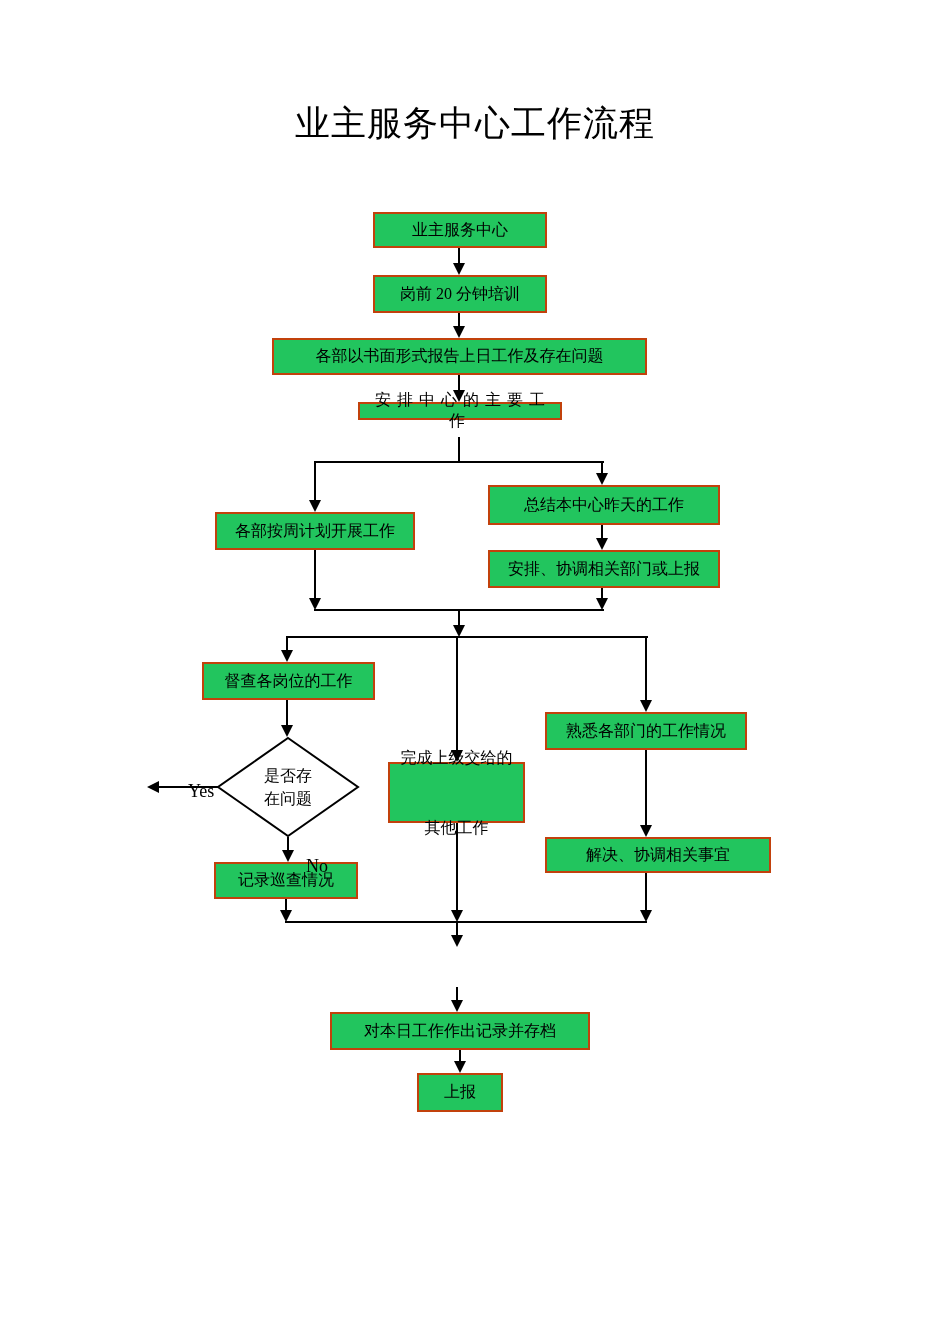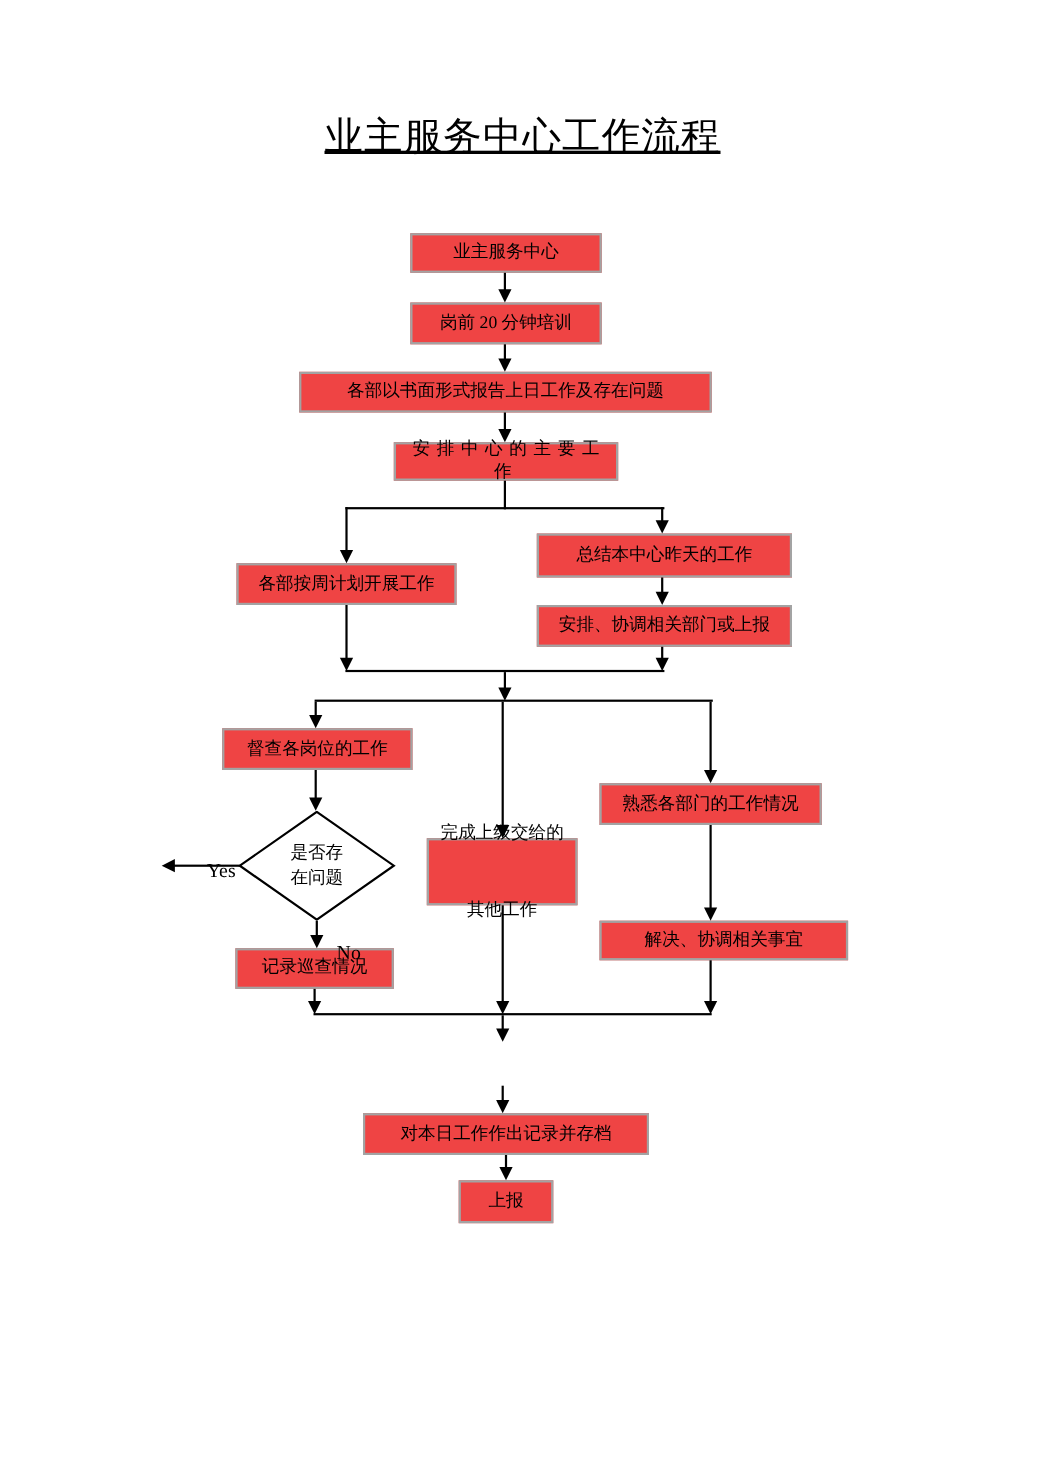--- a/index.html
+++ b/index.html
@@ -1,20 +1,20 @@
 <!DOCTYPE html>
 <html><head>
 <meta charset="utf-8">
 <style>
   html,body{margin:0;padding:0;background:#ffffff;}
   .page{position:relative;width:950px;height:1344px;background:#ffffff;color:#000;
         font-family:"Liberation Serif","DejaVu Serif",serif;overflow:hidden;}
   .title{position:absolute;left:0;top:100px;width:950px;text-align:center;
-         font-size:35px;letter-spacing:1px;text-decoration:underline;}
-  .node{position:absolute;box-sizing:border-box;border:2px solid #a3a3a3;background:#ef4444;
+         font-size:35px;letter-spacing:1px;}
+  .node{position:absolute;box-sizing:border-box;border:2px solid #c2410c;background:#22c55e;
         display:flex;flex-direction:column;align-items:center;justify-content:center;
         text-align:center;font-size:16px;line-height:1.3;}
   .spaced{letter-spacing:6px;text-indent:6px;}
   .vtext{font-size:17px;line-height:27px;word-break:break-all;padding:0 13px;}
   .two-line{line-height:26px;gap:44px;}
   .vl{position:absolute;width:2px;background:#000;}
   .hl{position:absolute;height:2px;background:#000;}
   .ad{position:absolute;width:0;height:0;border-left:6px solid transparent;
       border-right:6px solid transparent;border-top:12px solid #000;}
   .al{position:absolute;width:0;height:0;border-top:6px solid transparent;
@@ -29,21 +29,21 @@
 </head>
 <body>
 
 <div class="page">
 
   <div class="title">业主服务中心工作流程</div>
 
   <div class="node" style="left:373px;top:212px;width:174px;height:36px">业主服务中心</div>
   <div class="node" style="left:373px;top:275px;width:174px;height:38px">岗前 20 分钟培训</div>
   <div class="node" style="left:272px;top:338px;width:375px;height:37px">各部以书面形式报告上日工作及存在问题</div>
-  <div class="node spaced" style="left:358px;top:402px;width:204px;height:35px">安排中心的主要工作</div>
+  <div class="node spaced" style="left:358px;top:402px;width:204px;height:18px">安排中心的主要工作</div>
   <div class="node" style="left:215px;top:512px;width:200px;height:38px">各部按周计划开展工作</div>
   <div class="node" style="left:488px;top:485px;width:232px;height:40px">总结本中心昨天的工作</div>
   <div class="node" style="left:488px;top:550px;width:232px;height:38px">安排、协调相关部门或上报</div>
   <div class="node" style="left:202px;top:662px;width:173px;height:38px">督查各岗位的工作</div>
   <div class="node" style="left:214px;top:862px;width:144px;height:37px">记录巡查情况</div>
   <div class="node two-line" style="left:388px;top:762px;width:137px;height:61px">
     <div>完成上级交给的</div>
     <div>其他工作</div>
   </div>
   <div class="node" style="left:545px;top:712px;width:202px;height:38px">熟悉各部门的工作情况</div>

